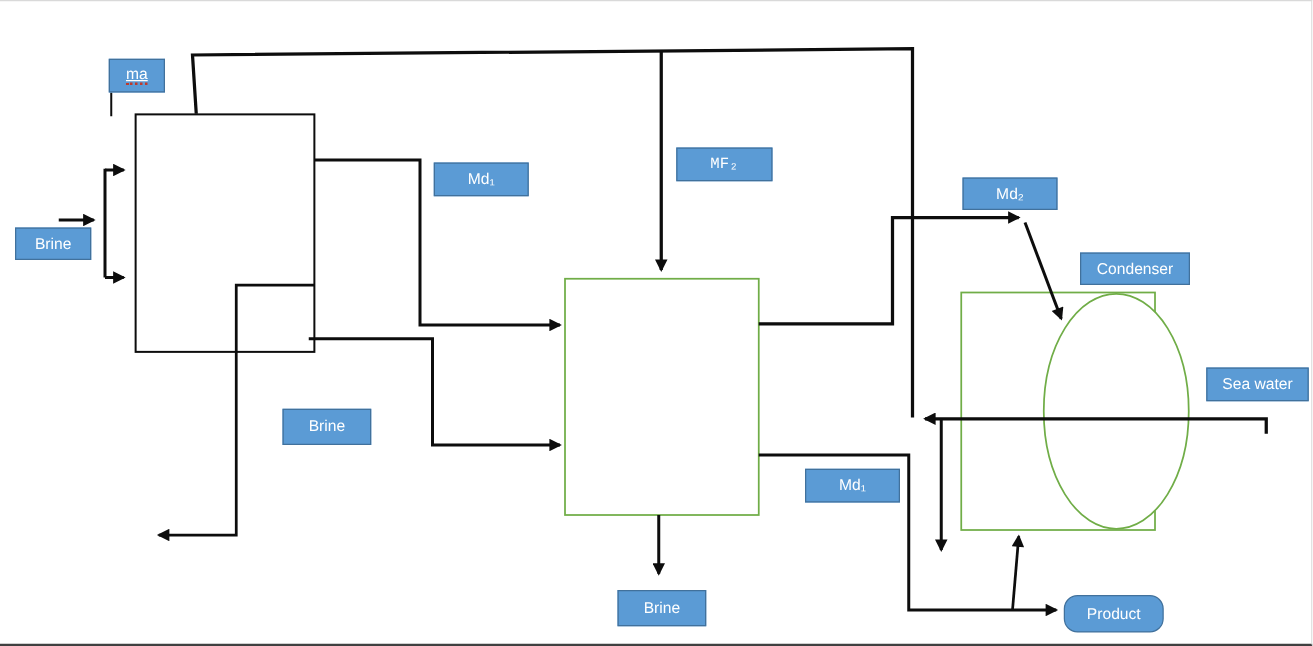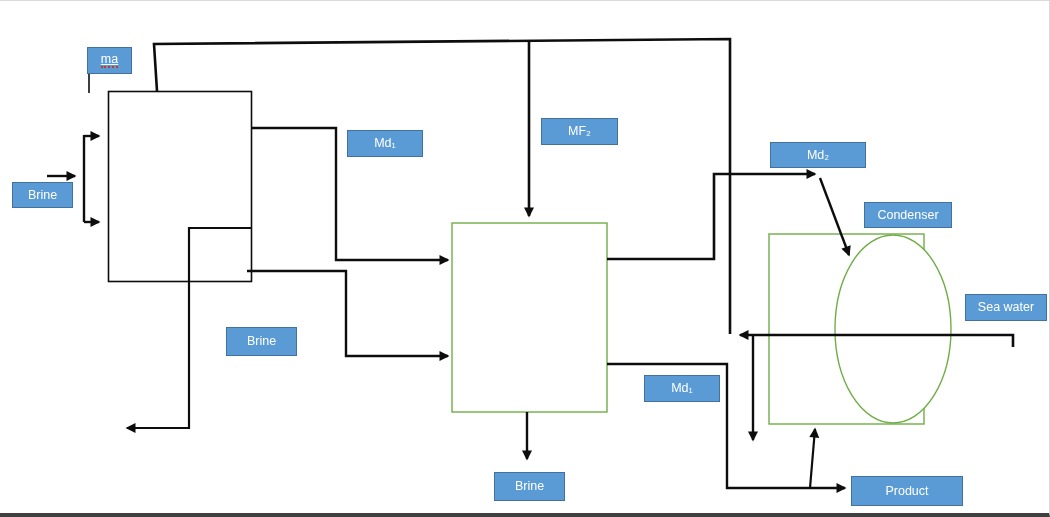--- a/index.html
+++ b/index.html
@@ -2,21 +2,21 @@
 <html><head>
 <meta charset="utf-8">
 <style>
   html,body{margin:0;padding:0;background:#ffffff;}
   .page{
     position:relative;
     width:1050px;height:517px;
     background:#ffffff;
     border-top:1px solid #d9d9d9;
     border-right:1px solid #d9d9d9;
-    border-bottom:4px solid #404040;
+    border-bottom:2px solid #404040;
     box-sizing:border-box;
     font-family:"Liberation Sans", sans-serif;
     overflow:hidden;
   }
   svg.diagram{position:absolute;left:0;top:0;}
   .lbl{
     position:absolute;
     background:#5B9BD5;
     border:1px solid #41719C;
     color:#ffffff;
@@ -83,30 +83,30 @@
   </svg>
 
   <div class="lbl" style="left:87px;top:46px;width:45px;height:27px;">
     <span class="spell">ma</span>
   </div>
 
   <div class="lbl" style="left:12px;top:181px;width:61px;height:26px;">Brine</div>
 
   <div class="lbl" style="left:347px;top:129px;width:76px;height:27px;">Md₁</div>
 
-  <div class="lbl" style="left:541px;top:117px;width:77px;height:27px;">MF₂</div>
+  <div class="lbl" style="left:541px;top:117px;width:77px;height:27px;font-family:Liberation Mono, monospace;">MF₂</div>
 
-  <div class="lbl" style="left:770px;top:141px;width:96px;height:26px;text-align:center;">Md₂</div>
+  <div class="lbl" style="left:770px;top:141px;width:76px;height:26px;text-align:center;">Md₂</div>
 
   <div class="lbl" style="left:864px;top:201px;width:88px;height:26px;">Condenser</div>
 
   <div class="lbl" style="left:965px;top:293px;width:82px;height:27px;">Sea water</div>
 
   <div class="lbl" style="left:226px;top:326px;width:71px;height:29px;">Brine</div>
 
 
   <div class="lbl" style="left:644px;top:374px;width:76px;height:27px;">Md₁</div>
 
   <div class="lbl" style="left:494px;top:471px;width:71px;height:29px;">Brine</div>
 
-  <div class="lbl" style="left:851px;top:475px;width:112px;height:30px;">Product</div>
+  <div class="lbl" style="left:851px;top:475px;width:80px;height:30px;border-radius:11px;">Product</div>
 
 </div>
 
 </body></html>

